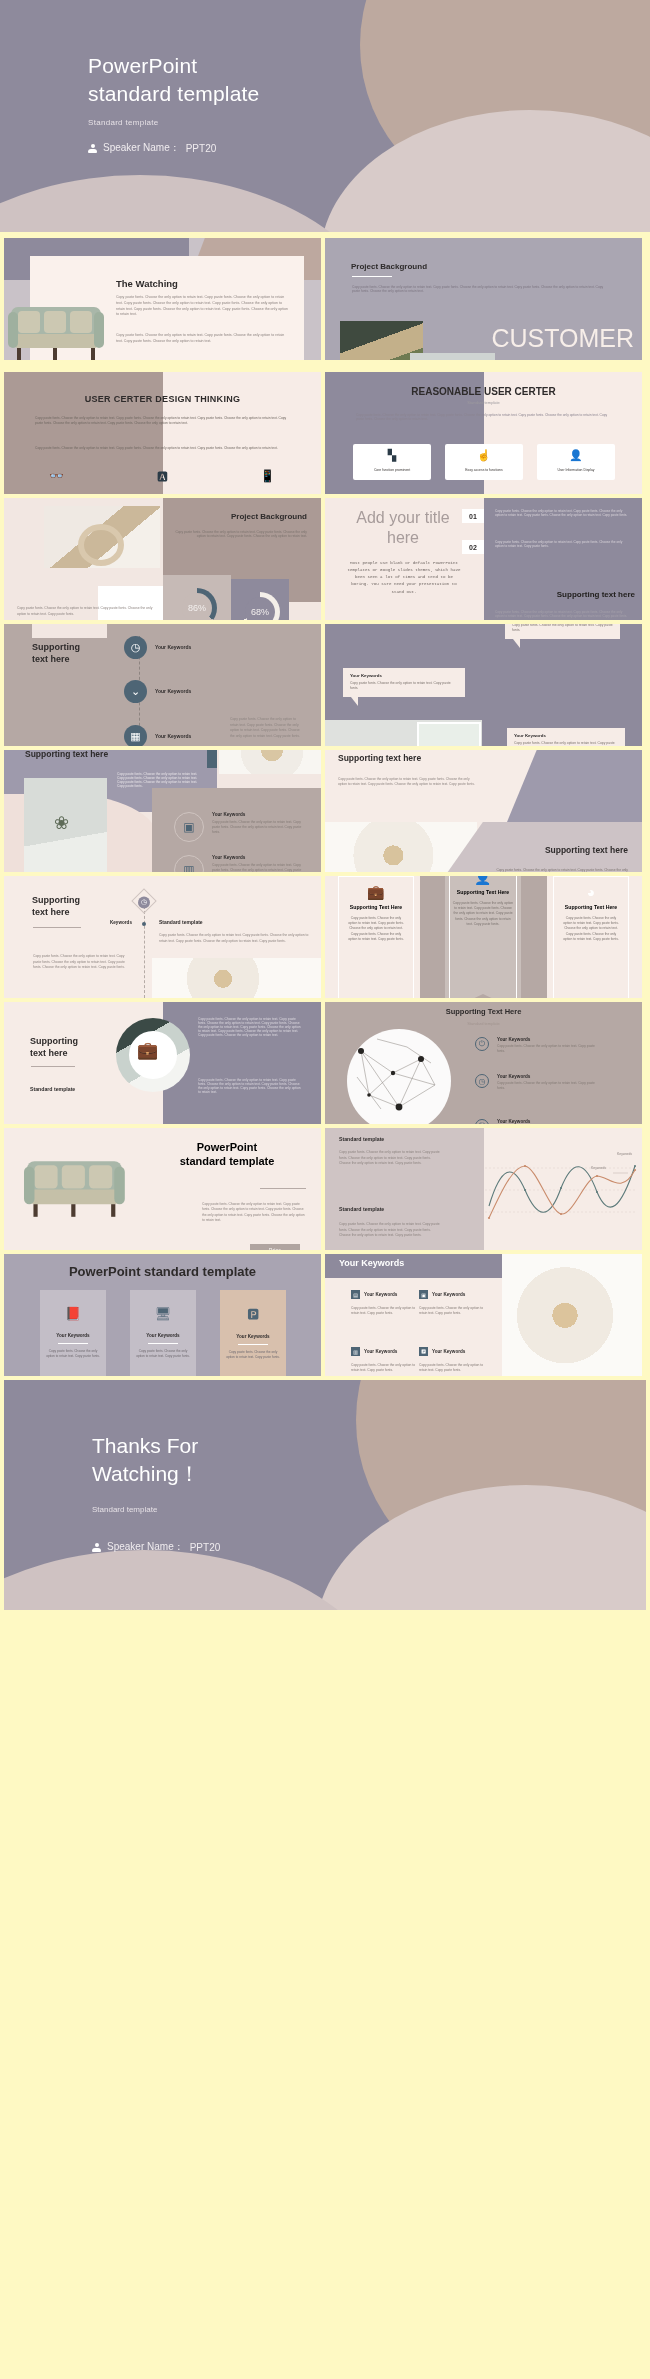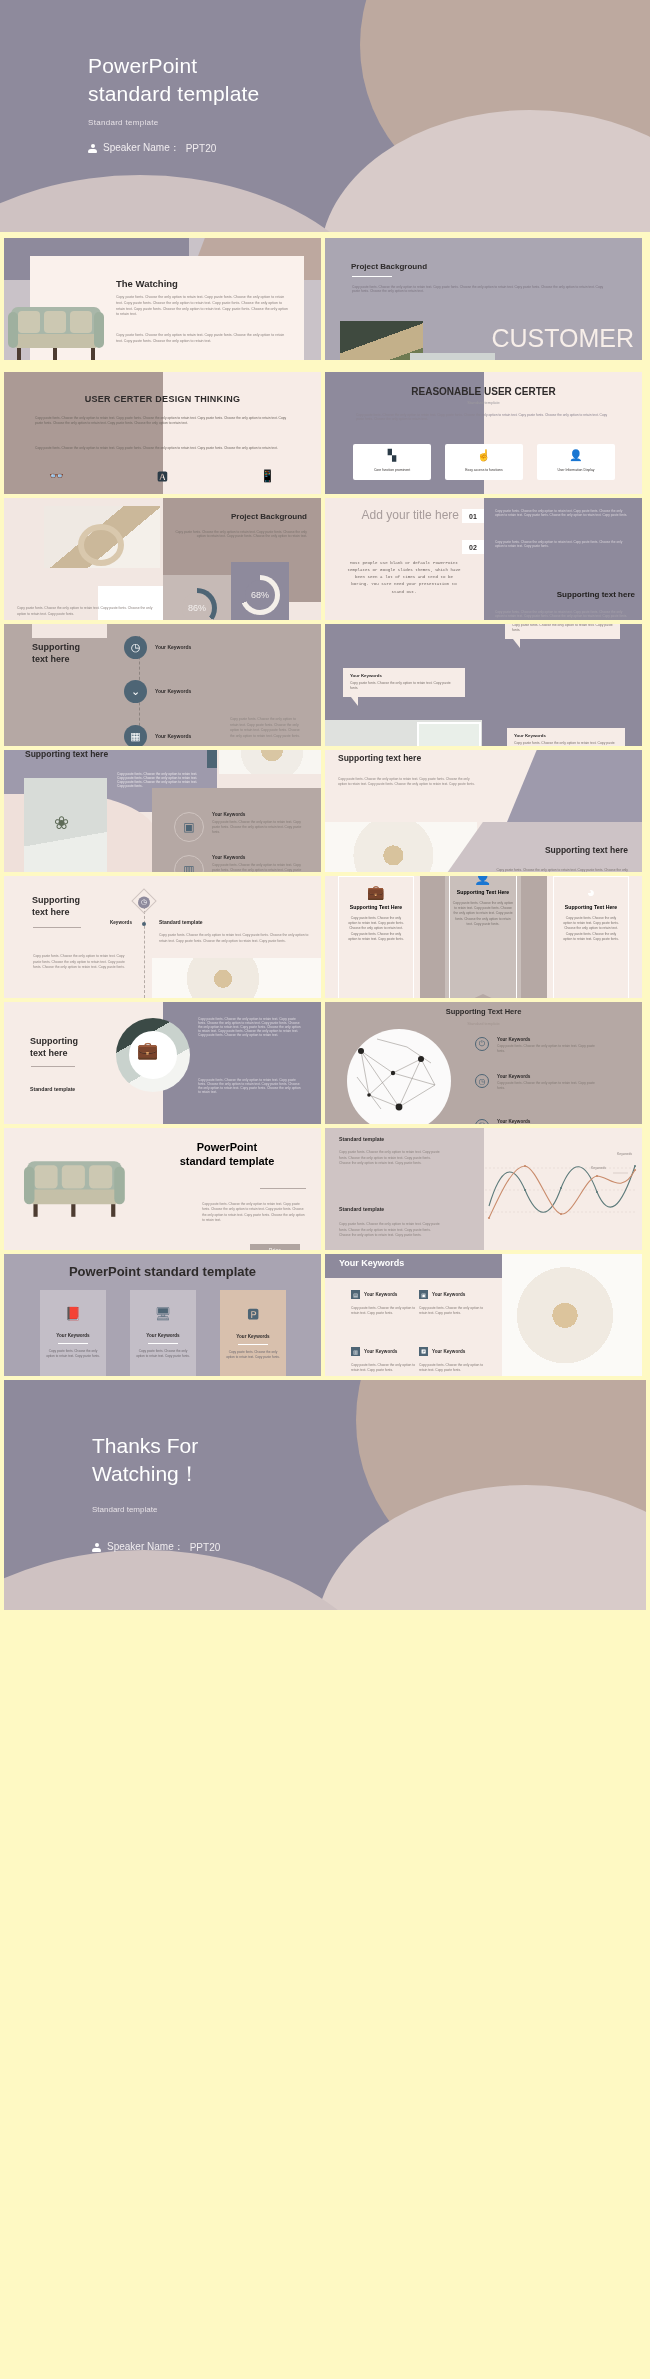--- a/index.html
+++ b/index.html
@@ -109,36 +109,36 @@
   .s-proj .mv{ position:absolute; left:159px; top:0; width:158px; height:104px; background:#ab9a95; }
   .s-proj .img{ position:absolute; left:40px; top:8px; width:116px; height:62px;
       background:linear-gradient(140deg,#efe9e3 0 42%,#cbb89a 42% 62%,#f4f0ea 62%); }
   .s-proj .img::after{ content:""; position:absolute; left:34px; top:18px; width:34px; height:30px;
       border:6px solid #d9c8ad; border-radius:50%; }
   .s-proj h2{ position:absolute; right:14px; top:14px; font-size:8px; }
   .s-proj .pr{ position:absolute; right:14px; top:32px; width:138px; font-size:3.3px; text-align:right; color:#7d746f; }
   .s-proj .white{ position:absolute; left:94px; top:88px; width:70px; height:52px; background:#fff; }
   .s-proj .pl{ position:absolute; left:13px; top:108px; width:142px; font-size:3.4px; }
   .s-proj .d1{ position:absolute; left:159px; top:77px; width:68px; height:66px; background:#c6bab6; }
-  .s-proj .d2{ position:absolute; left:227px; top:64px; width:58px; height:66px; background:#8e8a9c; }
+  .s-proj .d2{ position:absolute; left:227px; top:81px; width:58px; height:66px; background:#8e8a9c; }
   .donut{ position:absolute; left:50%; top:50%; transform:translate(-50%,-50%);
       width:40px; height:40px; border-radius:50%; display:flex; align-items:center; justify-content:center; }
   .donut span{ font-size:9px; color:#f3efee; }
   .donut::after{ content:""; position:absolute; left:5px; top:5px; width:30px; height:30px;
       border-radius:50%; }
   .d1 .donut{ background:conic-gradient(#4e6575 0 35%, #c6bab6 35% 100%); }
   .d1 .donut::after{ background:#c6bab6; }
   .d2 .donut{ background:conic-gradient(#f4efe9 0 68%, #8e8a9c 68% 100%); }
   .d2 .donut::after{ background:#8e8a9c; }
   .donut span{ position:relative; z-index:2; }
 
   .s-addtitle{ background:#f5eae5; }
   .s-addtitle .slate{ position:absolute; left:159px; top:0; width:158px; height:122px; background:#8e8a9c; }
-  .s-addtitle h2{ position:absolute; left:22px; top:10px; width:112px; text-align:right;
-      font-size:12px; color:#a79c9b; font-weight:400; line-height:1.25; }
+  .s-addtitle h2{ position:absolute; left:22px; top:10px; width:112px; text-align:center;
+      font-size:16px; color:#a79c9b; font-weight:400; line-height:1.25; }
   .s-addtitle .mono{ position:absolute; left:20px; top:62px; width:118px; text-align:center;
       font-family:"Liberation Mono", monospace; font-size:4.2px; color:#6d6561; line-height:1.7; }
   .numbox{ position:absolute; width:22px; height:14px; background:#fff;
       display:flex; align-items:center; justify-content:center; font-size:7px; font-weight:bold; color:#2e2b2b; }
   .numbox.n1{ left:137px; top:11px; } .numbox.n2{ left:137px; top:42px; }
   .s-addtitle .t1{ position:absolute; left:170px; top:11px; width:136px; font-size:3.2px; color:#d8d3d9; }
   .s-addtitle .t2{ position:absolute; left:170px; top:42px; width:136px; font-size:3.2px; color:#d8d3d9; }
   .s-addtitle .st{ position:absolute; left:170px; top:92px; width:140px; text-align:right;
       font-size:8px; font-weight:bold; color:#23211f; }
   .s-addtitle .t3{ position:absolute; left:170px; top:112px; width:136px; font-size:3.2px; color:#a5a0aa; }

